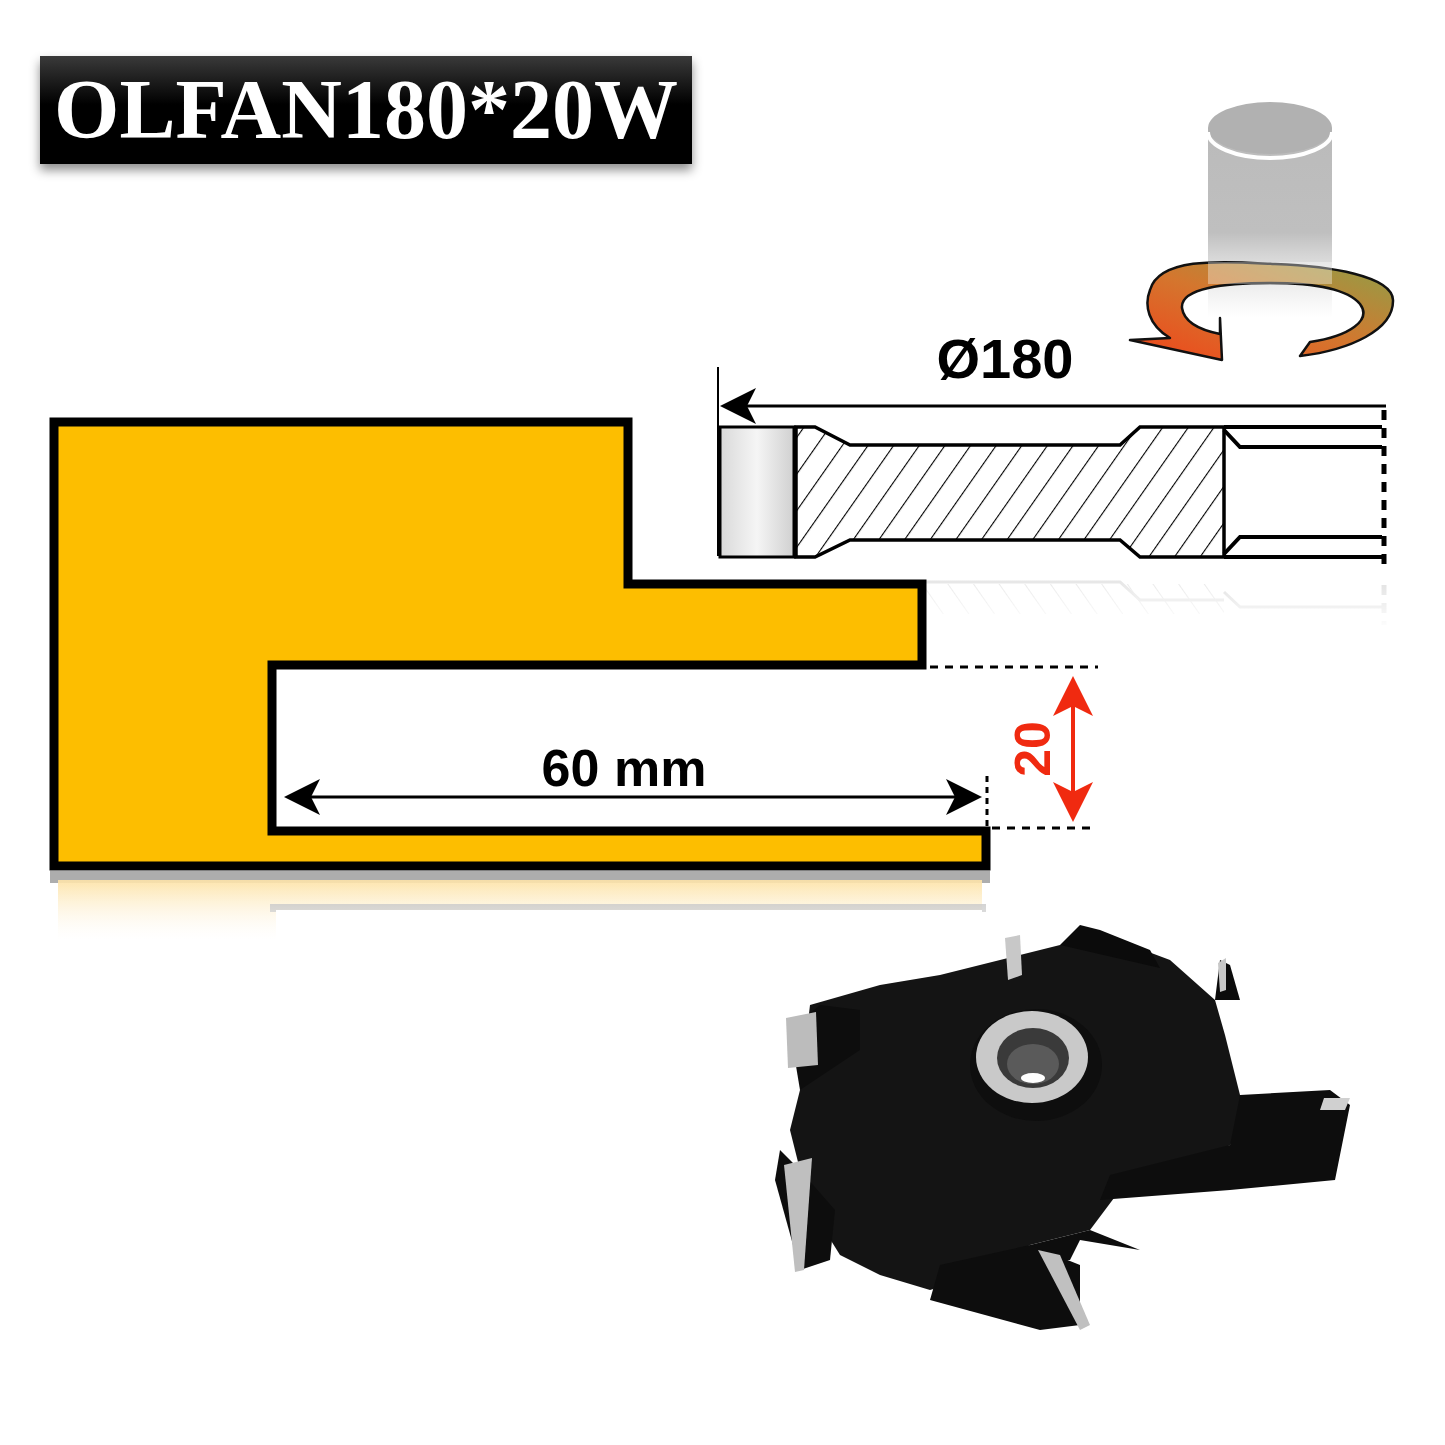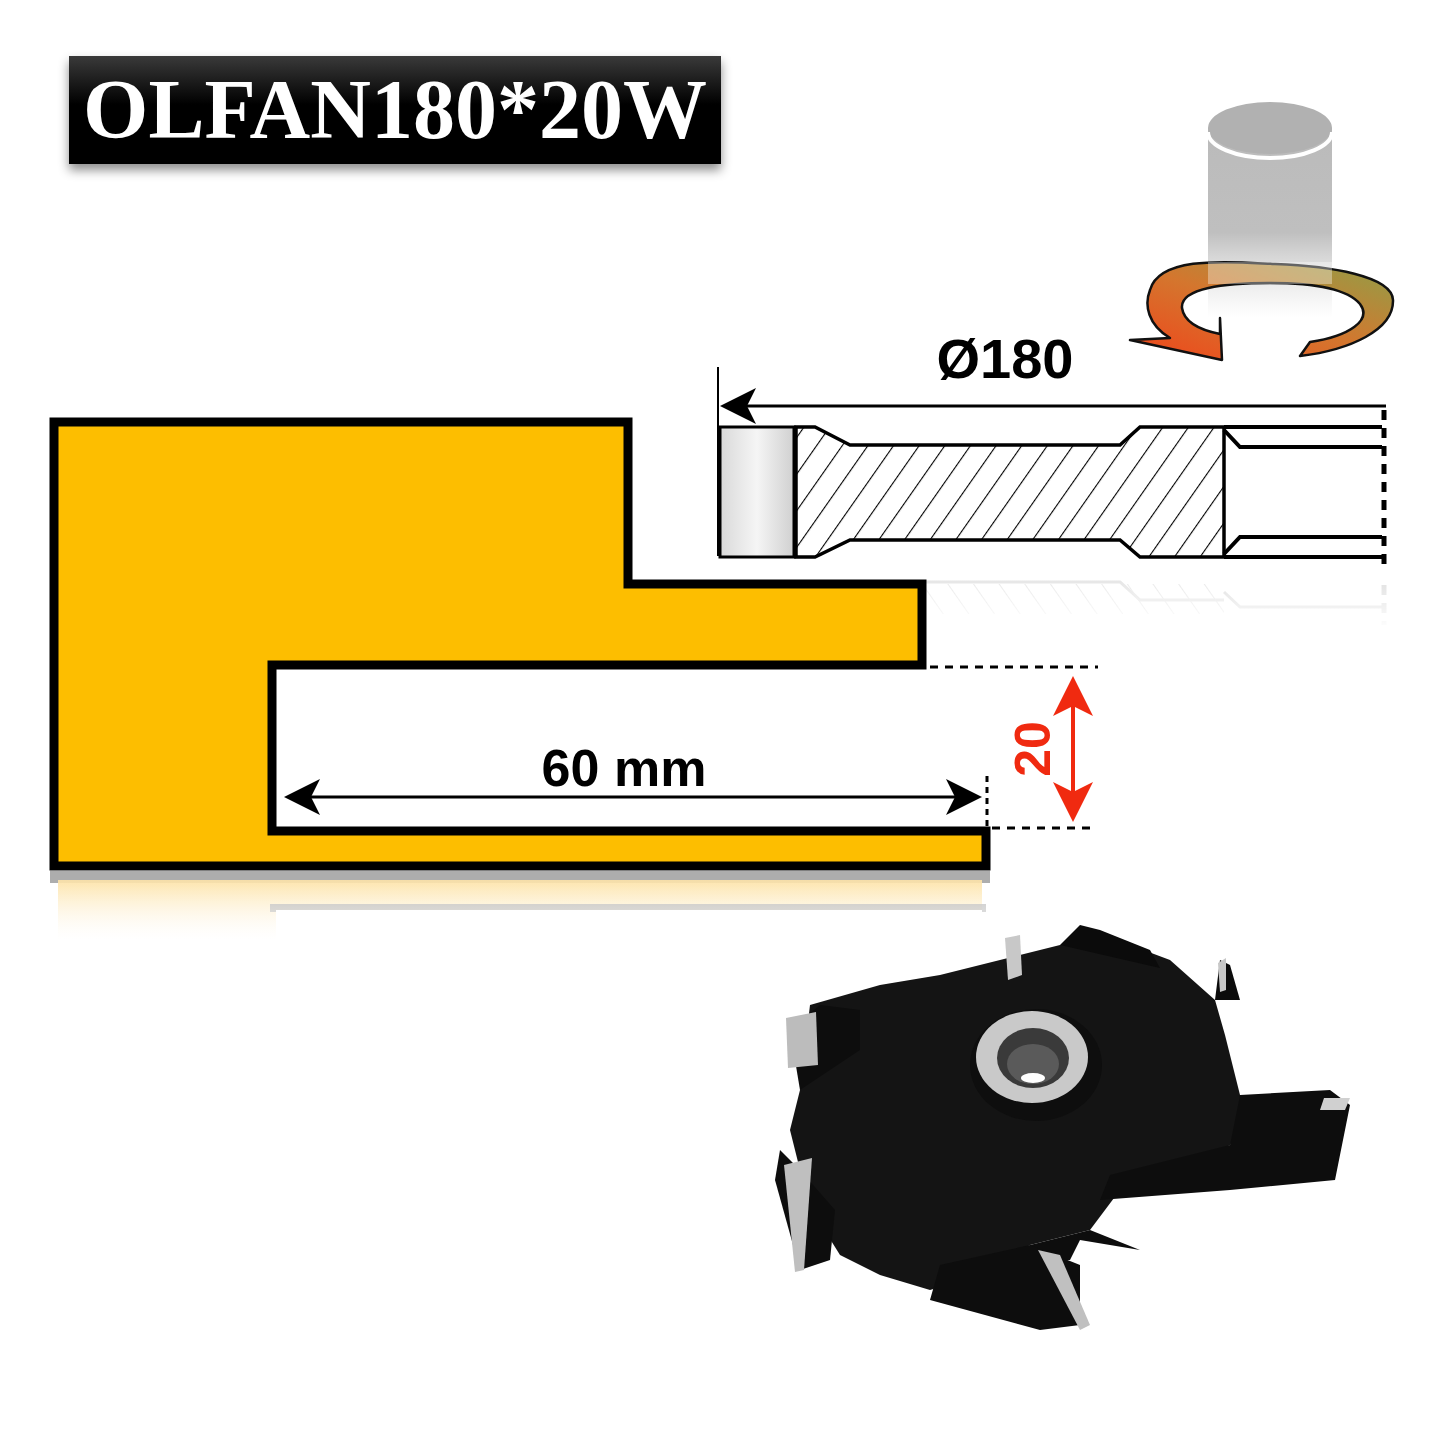--- a/index.html
+++ b/index.html
@@ -1,18 +1,18 @@
 <!DOCTYPE html>
 <html><head>
 <meta charset="utf-8">
 <style>
   html, body { margin: 0; padding: 0; background: #ffffff; }
   body { width: 1445px; height: 1445px; position: relative; overflow: hidden; font-family: "Liberation Sans", sans-serif; }
   .title-badge {
-    position: absolute; left: 69px; top: 56px; width: 652px; height: 108px;
+    position: absolute; left: 40px; top: 56px; width: 652px; height: 108px;
     background: linear-gradient(#3a3a3a 0%, #000 45%, #000 100%);
     box-shadow: 0 6px 10px rgba(0,0,0,0.45);
     display: flex; align-items: center; justify-content: center;
   }
   .title-text {
     font-family: "Liberation Serif", "DejaVu Serif", serif; font-weight: bold;
     color: #fff; font-size: 84px; letter-spacing: 0px; line-height: 1;
   }
   svg { position: absolute; left: 0; top: 0; }
   .label { font-family: "Liberation Sans", "DejaVu Sans", sans-serif; font-weight: bold; }

